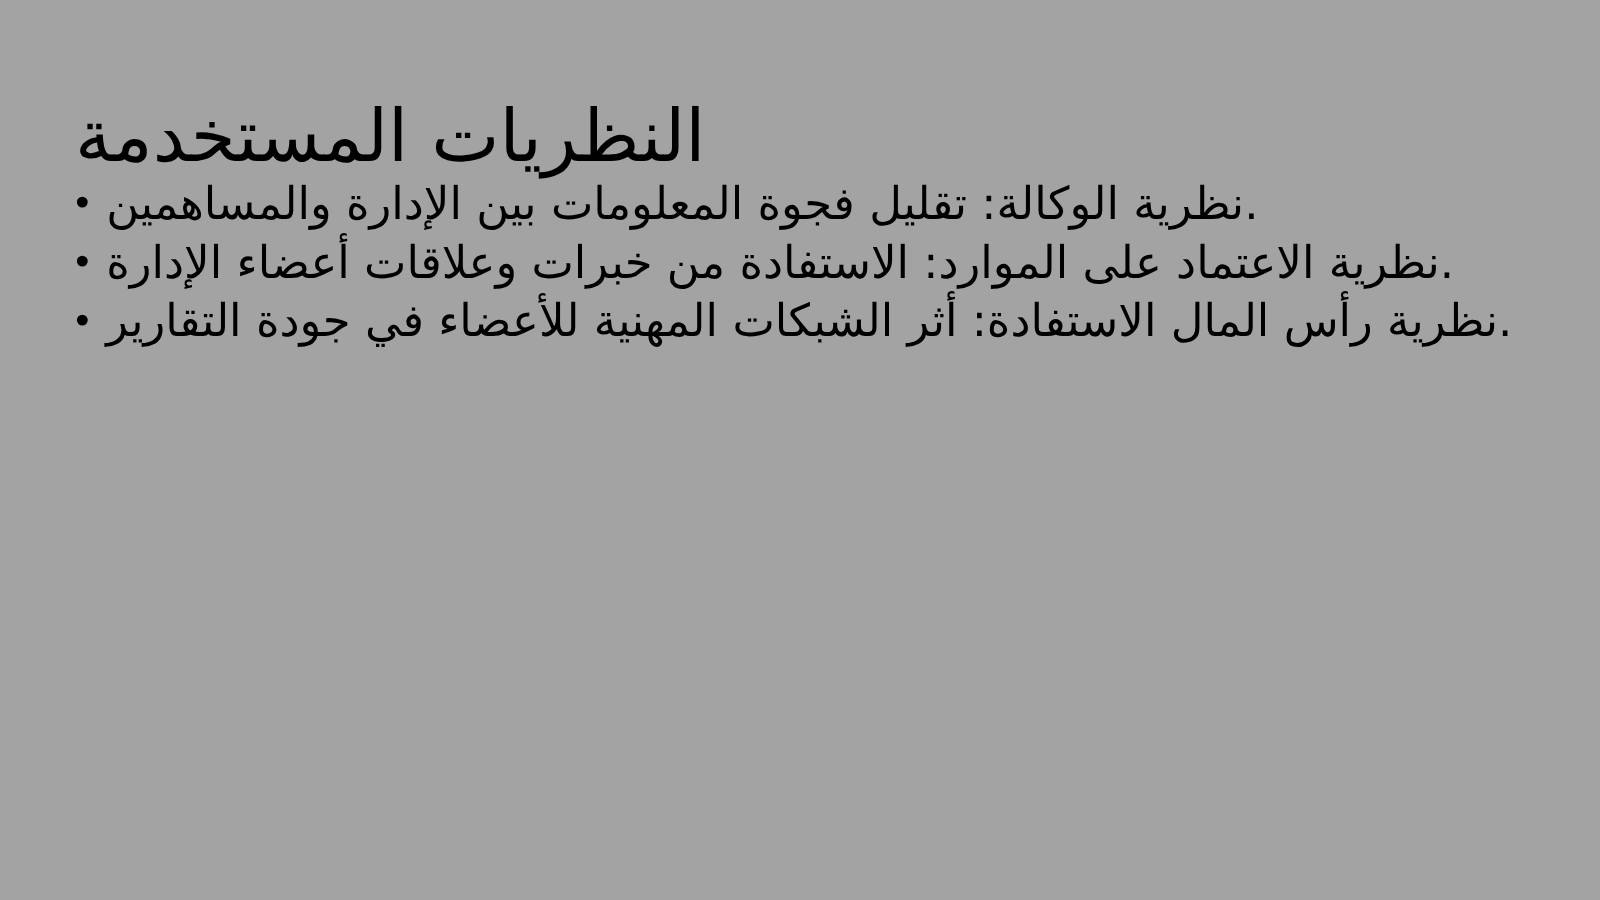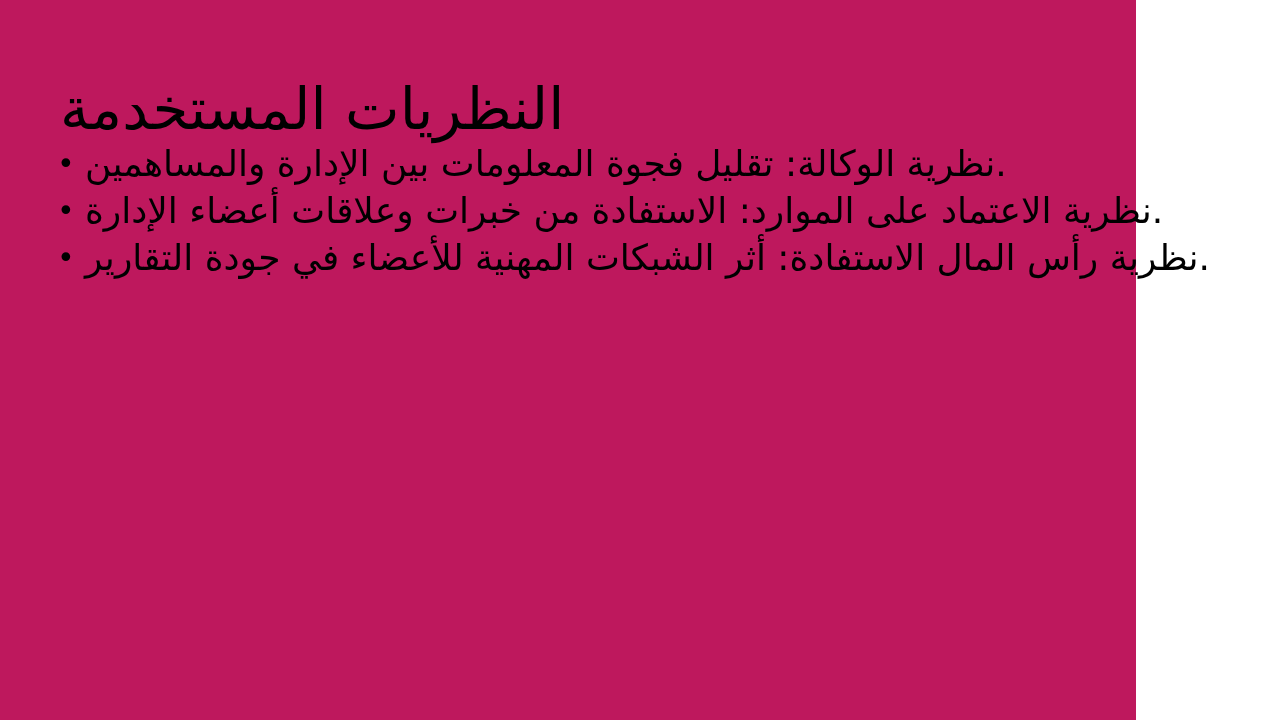--- a/index.html
+++ b/index.html
@@ -7,23 +7,23 @@
     padding: 0;
   }
   body {
     width: 1280px;
     height: 720px;
     overflow: hidden;
     font-family: "DejaVu Sans", sans-serif;
   }
   .slide {
     position: relative;
-    width: 1136px;
+    width: 1280px;
     height: 720px;
-    background: #be185d;
+    background: #a3a3a3;
     color: #000000;
     direction: ltr;         
     text-align: left;
   }
   .slide-title {
     position: absolute;
     left: 60px;
     top: 34px;
     font-size: 58px;
     line-height: 1.25;

